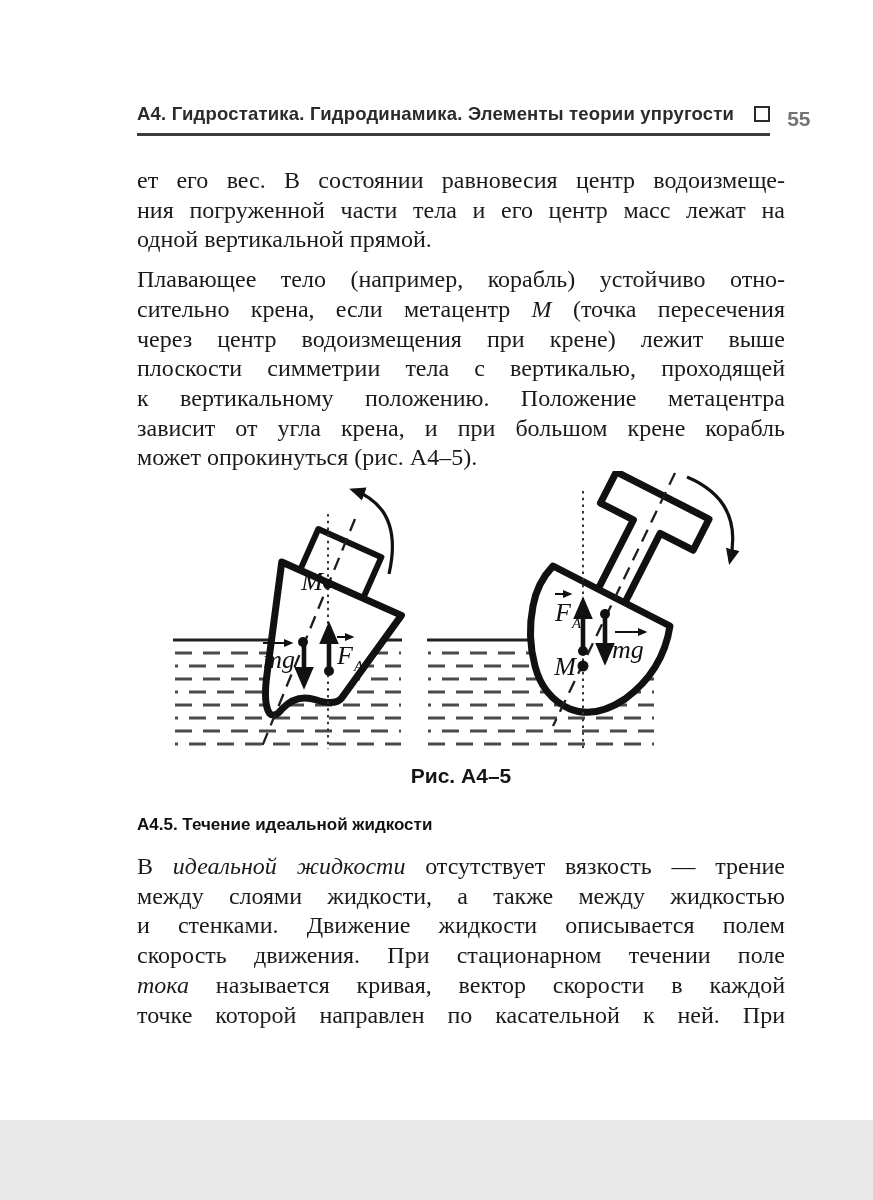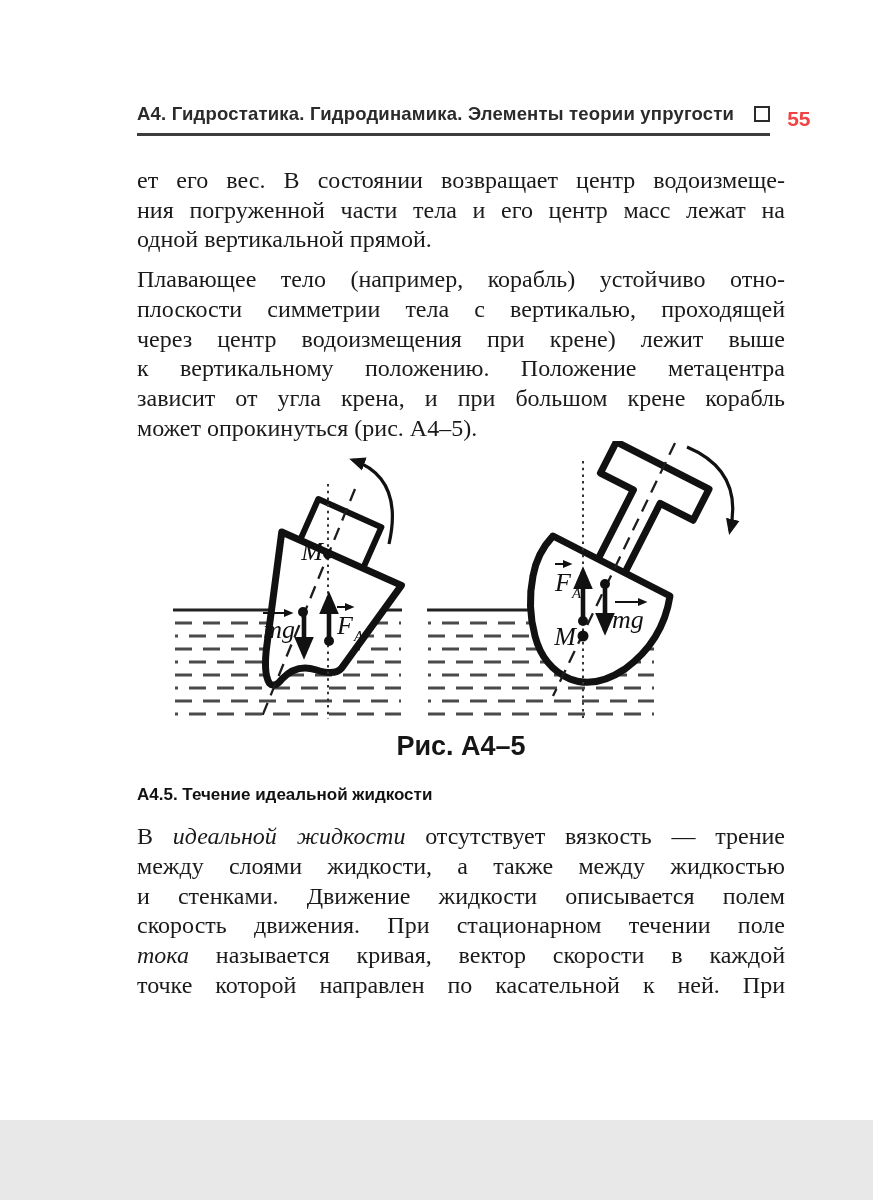--- a/index.html
+++ b/index.html
@@ -15,32 +15,32 @@
     color:#1a1a1a;
   }
   
   .hdr{display:flex;align-items:flex-end;font-family:"Liberation Sans","DejaVu Sans",sans-serif;}
   .hdr-main{
     flex:1;display:flex;justify-content:flex-end;align-items:center;gap:20px;
     border-bottom:3px solid #3d3d3d;padding-bottom:8px;
   }
   .hdr-title{font-size:18.5px;font-weight:bold;color:#2b2b2b;letter-spacing:.2px;white-space:nowrap;}
   .sq{width:12px;height:12px;border:2.6px solid #2b2b2b;flex:0 0 auto;margin-bottom:1px;}
-  .pageno{font-size:21px;font-weight:bold;color:#ef4444;margin-left:17px;padding-bottom:5px;}
+  .pageno{font-size:21px;font-weight:bold;color:#737373;margin-left:17px;padding-bottom:5px;}
   
   .para{font-size:24px;line-height:29.7px;margin:0 0 10px 0;}
   .para.first{margin-top:30px;}
   .tline{text-align:justify;text-align-last:justify;}
   .tline.tlast{text-align-last:left;}
   .it{font-style:italic;}
   
   .fig{margin:-12px 0 0 28px;line-height:0;}
   .figcap{
     font-family:"Liberation Sans","DejaVu Sans",sans-serif;
-    font-weight:bold;font-size:27px;color:#161616;
+    font-weight:bold;font-size:21px;color:#161616;
     text-align:center;margin:3px 0 0 0;line-height:24px;
   }
   .h2{
     font-family:"Liberation Sans","DejaVu Sans",sans-serif;
     font-weight:bold;font-size:17px;color:#111;
     margin:23px 0 13px 0;line-height:28px;
   }
   
   .hull{fill:#fff;stroke:#111;stroke-width:7;stroke-linejoin:round;}
   .cab{fill:#fff;stroke:#111;stroke-width:6;stroke-linejoin:round;}
@@ -62,29 +62,30 @@
 
   <div class="hdr">
     <div class="hdr-main">
       <span class="hdr-title">А4. Гидростатика. Гидродинамика. Элементы теории упругости</span>
       <span class="sq"></span>
     </div>
     <span class="pageno">55</span>
   </div>
 
   <div class="para first">
-      <div class="tline"><span>ет его вес. В состоянии возвращает центр водоизмеще-</span></div>
+      <div class="tline"><span>ет его вес. В состоянии равновесия центр водоизмеще-</span></div>
       <div class="tline"><span>ния погруженной части тела и его центр масс лежат на</span></div>
       <div class="tline tlast"><span>одной вертикальной прямой.</span></div>
     </div>
 
   <div class="para">
       <div class="tline"><span>Плавающее тело (например, корабль) устойчиво отно-</span></div>
+      <div class="tline"><span>сительно крена, если метацентр </span><span class="it">M</span><span> (точка пересечения</span></div>
+      <div class="tline"><span>через центр водоизмещения при крене) лежит выше</span></div>
       <div class="tline"><span>плоскости симметрии тела с вертикалью, проходящей</span></div>
-      <div class="tline"><span>через центр водоизмещения при крене) лежит выше</span></div>
       <div class="tline"><span>к вертикальному положению. Положение метацентра</span></div>
       <div class="tline"><span>зависит от угла крена, и при большом крене корабль</span></div>
       <div class="tline tlast"><span>может опрокинуться (рис. А4–5).</span></div>
     </div>
 
   <div class="fig">
     <svg width="600" height="290" viewBox="0 0 600 290">
       <defs>
         <marker id="ah" markerWidth="5" markerHeight="5" viewBox="0 0 10 10" refX="7.5" refY="5" orient="auto">
           <path d="M0,0.7 L10,5 L0,9.3 Z" fill="#111"></path>

